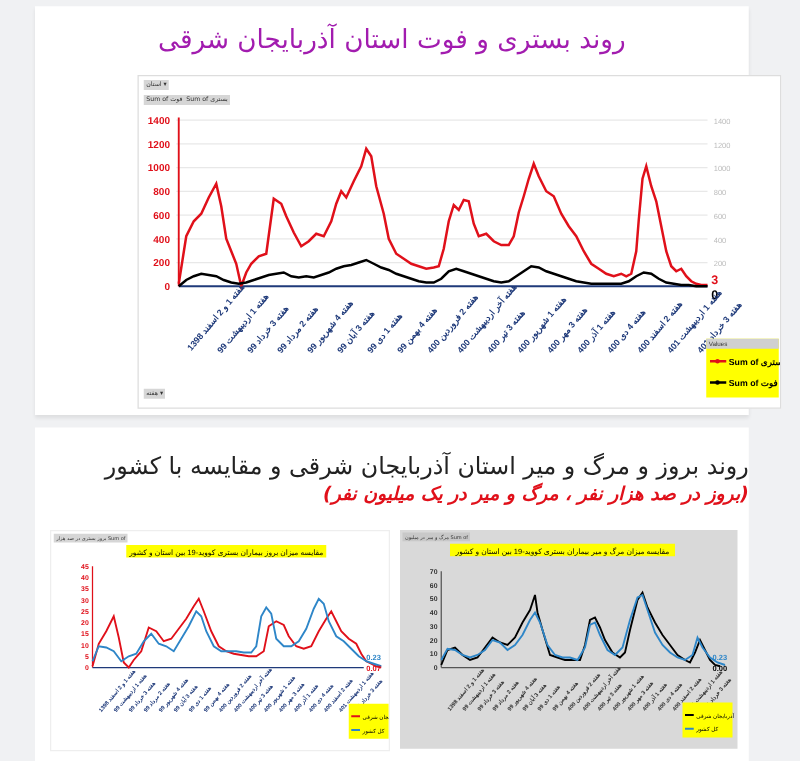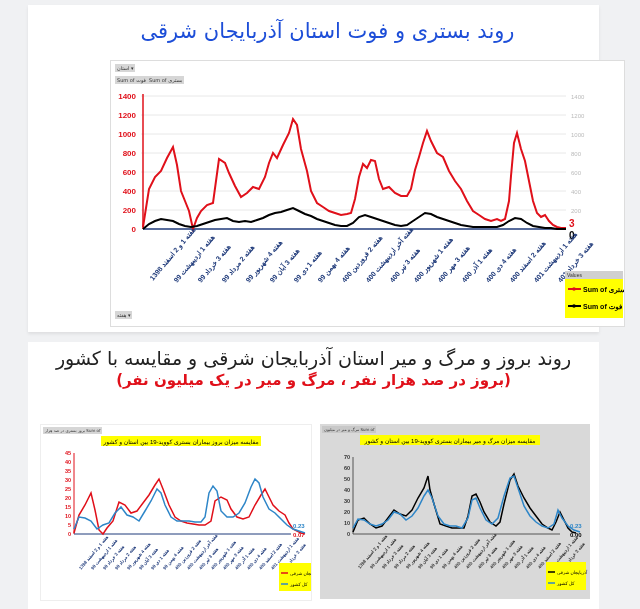--- a/index.html
+++ b/index.html
@@ -1,22 +1,22 @@
 <!DOCTYPE html>
 <html><head>
 <meta charset="utf-8">
 <style>
   html, body { margin: 0; padding: 0; }
   body { width: 640px; height: 609px; background: #f0f1f3; font-family: "DejaVu Sans", sans-serif; position: relative; overflow: hidden; }
   .card { position: absolute; left: 28px; width: 571px; background: #fff; }
   .card1 { top: 5px; height: 327px; box-shadow: 0 2px 3px rgba(0,0,0,0.08); }
   .card2 { top: 342px; height: 267px; }
-  .title1 { position: absolute; top: 14px; left: 14px; width: 100%; text-align: center; font-size: 21px; color: #1d4ed8; direction: rtl; }
-  .title2 { position: absolute; top: 5px; left: 0; width: 100%; text-align: center; font-size: 19px; color: #222; direction: rtl; line-height: 22px; }
-  .title2 .sub { display: block; color: #e0101a; font-size: 15px; font-weight: bold; }
+  .title1 { position: absolute; top: 14px; left: 0; width: 100%; text-align: center; font-size: 21px; color: #a21caf; direction: rtl; }
+  .title2 { position: absolute; top: 20px; left: 0; width: 100%; font-size: 19px; color: #222; direction: rtl; line-height: 22px; }
+  .title2 .sub { display: block; color: #e0101a; font-size: 15px; font-weight: bold; font-style: italic; }
   .chartbox { position: absolute; left: 42px; top: 55px; width: 513px; height: 265px; border: 1px solid #ddd; background: #fff; margin-left: 40px; }
   .pill { position: absolute; background: #d6d6d6; color: #333; font-size: 5px; padding: 1px 2px; white-space: nowrap; }
   svg text { font-family: "Liberation Sans", sans-serif; }
   .mini { position: absolute; top: 82px; width: 270px; height: 175px; }
   .mini-left { left: 12px; background: #fff; border: 1px solid #eee; }
   .mini-right { left: 292px; background: #d9d9d9; }
 </style>
 </head>
 <body>
 

